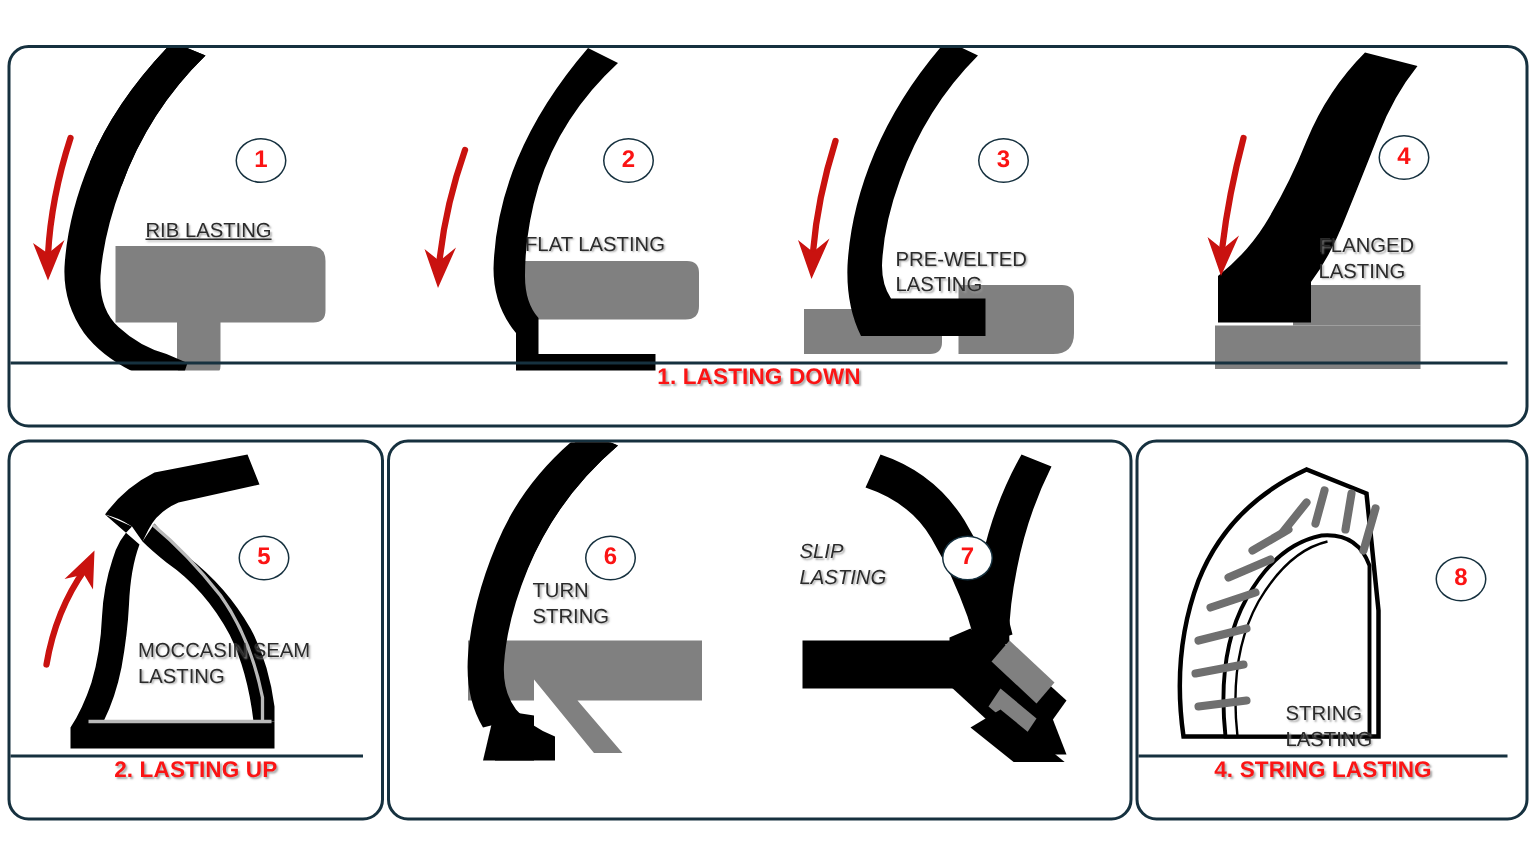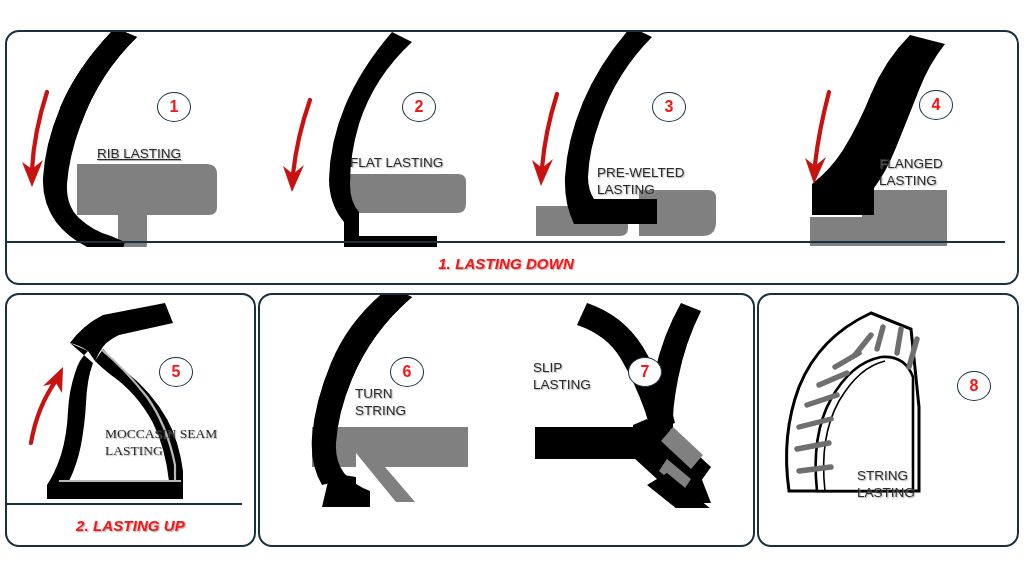--- a/index.html
+++ b/index.html
@@ -14,21 +14,21 @@
     position:absolute;
     border:2.2px solid #16313f;
     border-radius:14px;
     background:#ffffff;
     box-sizing:border-box;
   }
   .panel-body{position:absolute;left:0;right:0;top:0;overflow:hidden;}
   .panel-footer{
     position:absolute;left:0;right:12px;bottom:0;
     border-top:2.2px solid #16313f;
-    display:flex;align-items:center;justify-content:center;font-style:italic;
+    display:flex;justify-content:center;
   }
   .footer-label{
     color:#fb1414;
     font-weight:bold;
     font-size:15px;
     letter-spacing:.1px;
     text-shadow:1.2px 1.2px 1.4px rgba(140,140,140,.75);
     white-space:nowrap;
   }
 
@@ -134,21 +134,21 @@
                    M88 66 L96 54 Q106 66 118 76 Q144 96 160 124 Q172 146 176 176 L176 186 L162 186 Q158 152 146 128 Q130 98 104 80 Q94 72 88 66 Z"></path>
           <path fill="#000000" d="M63 48 L81 56 Q72 64 68 78 Q62 96 61 116 Q60 140 54 160 Q48 178 40 190 L40 204 L176 204 L176 186 L62 186 Q70 170 74 150 Q78 128 79 108 Q80 84 86 68 Z"></path>
           <path fill="none" stroke="#b9b9b9" stroke-width="2.2" d="M95 55 Q118 74 140 102 Q160 130 168 170 L168 186"></path>
           <path fill="none" stroke="#b9b9b9" stroke-width="2.2" d="M52 186 L174 186"></path>
           <path fill="none" stroke="#c9120f" stroke-width="4.2" stroke-linecap="round" d="M24 148 Q30 112 50 84"></path>
           <path fill="#c9120f" d="M56 72 L55 98 L49 88 L36 91 Z"></path>
         </svg>
         <div class="num-badge" style="left:152px;top:62px;">
             <span>5</span>
           </div>
-        <div class="cap" style="left:98px;top:130px;font-family:Liberation Serif, serif;">MOCCASIN SEAM
+        <div class="cap" style="left:85px;top:130px;">MOCCASIN SEAM
 LASTING</div>
       </div>
 
     </div>
     <div class="panel-footer" style="height:40px;padding-left:12px;">
       <span class="footer-label">2. LASTING UP</span>
     </div>
   </div>
 
   <div class="panel" style="left:258px;top:293px;width:497px;height:254px;">
@@ -176,21 +176,21 @@
           <path fill="#000000" d="M20 132 L142 132 L142 164 L20 164 Z"></path>
           <path fill="#000000" d="M132 124 L182 172 L196 208 L168 208 L118 162 L118 130 Z"></path>
           <path fill="#000000" d="M150 130 L196 172 L176 200 L128 160 Z"></path>
           <path fill="#808080" d="M158 132 L188 160 L176 174 L146 146 Z"></path>
           <path fill="#808080" d="M152 164 L176 184 L168 196 L144 176 Z"></path>
           <path fill="#000000" d="M152 178 L196 214 L162 214 L132 190 Z"></path>
         </svg>
         <div class="num-badge" style="left:113px;top:62px;">
             <span>7</span>
           </div>
-        <div class="cap" style="left:18px;top:64px;">SLIP
+        <div class="cap" style="left:18px;top:64px;font-style:italic;">SLIP
 LASTING</div>
       </div>
 
     </div>
   </div>
 
   <div class="panel" style="left:757px;top:293px;width:262px;height:254px;">
     <div class="panel-body" style="height:213px;">
 
       <div class="cell" style="left:0px;width:262px;">
@@ -212,15 +212,18 @@
           </g>
         </svg>
         <div class="num-badge" style="left:198px;top:76px;">
             <span>8</span>
           </div>
         <div class="cap" style="left:98px;top:132px;margin-top:40px;">STRING
 LASTING</div>
       </div>
 
     </div>
+    <div class="panel-footer" style="height:40px;">
+      <span class="footer-label">4. STRING LASTING</span>
+    </div>
   </div>
 
 </div>
 
 </body></html>

